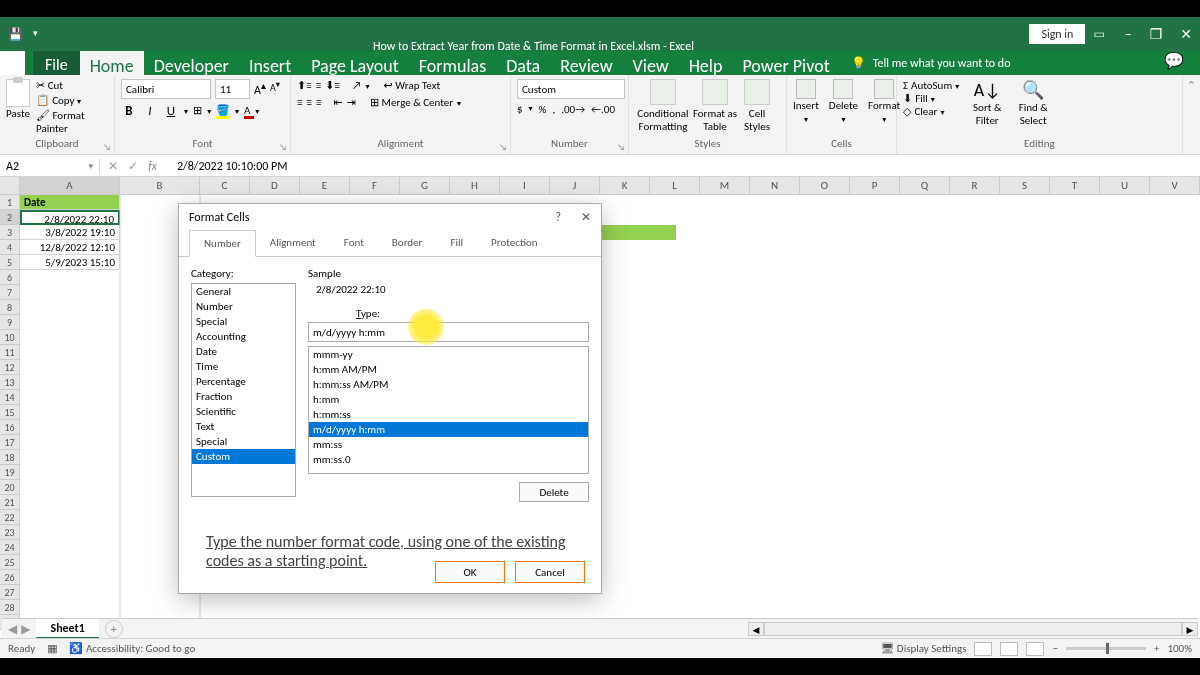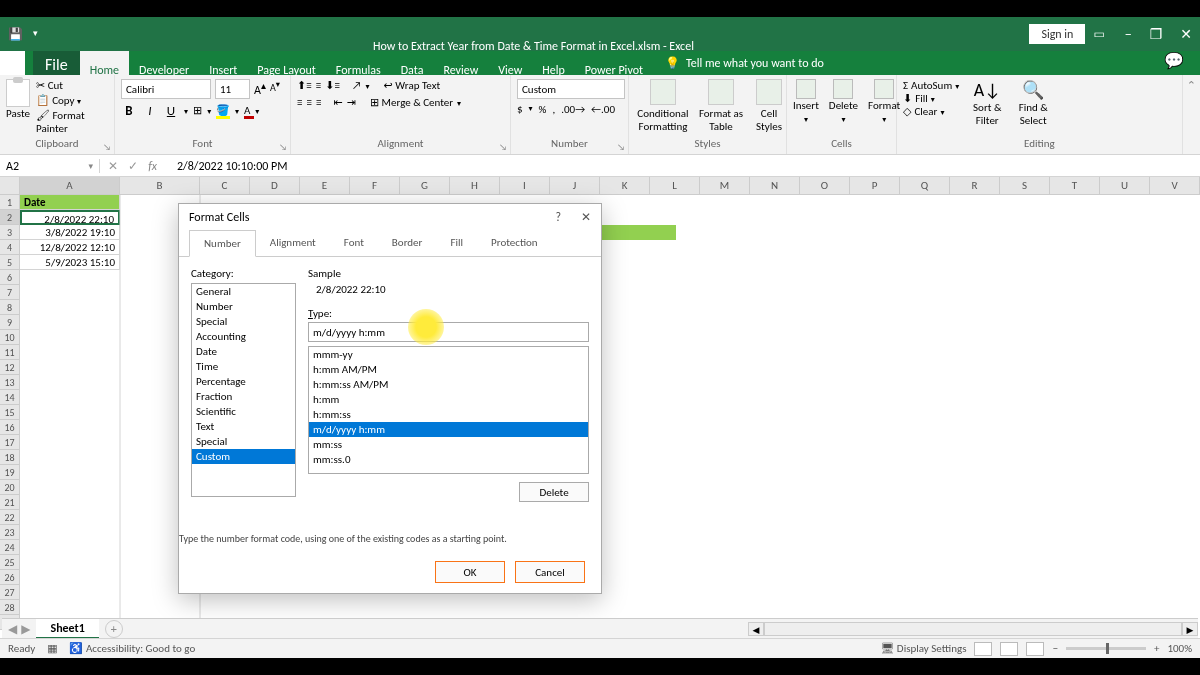--- a/index.html
+++ b/index.html
@@ -8,41 +8,41 @@
     
     .titlebar { background: #217346; height: 34px; display: flex; align-items: center; padding: 0 8px; color: #fff; font-size: 12px; }
     .titlebar .left-icons { display: flex; gap: 10px; }
     .titlebar .title { flex: 1; text-align: center; margin-top: 24px; }
     .titlebar .right { display: flex; align-items: center; gap: 8px; }
     .signin { background: #fff; color: #333; padding: 3px 12px; font-size: 12px; }
     .win-controls { display: flex; gap: 18px; margin-left: 12px; font-size: 14px; }
     
     
     .menubar { background: #15803d; height: 24px; display: flex; padding: 0 8px; margin-left: 25px; }
-    .menubar .tab { color: #fff; padding: 12px 10px; font-size: 12px; cursor: pointer; }
+    .menubar .tab { color: #fff; padding: 4px 10px; font-size: 18px; cursor: pointer; }
     .menubar .tab.active { background: #f3f3f3; color: #217346; }
     .menubar .file-tab { background: #185c37; color: #fff; padding: 4px 12px; }
     .tellme { display: flex; align-items: center; gap: 6px; color: #fff; margin-left: 12px; font-size: 12px; }
     .tellme .bulb { color: #fff; }
     .share-icon { margin-left: auto; margin-right: 8px; color: #fff; }
     
     
     .ribbon { background: #f3f3f3; height: 80px; border-bottom: 1px solid #d4d4d4; display: flex; font-size: 11px; }
     .ribbon-group { border-right: 1px solid #e1e1e1; padding: 4px 6px; display: flex; flex-direction: column; justify-content: space-between; position: relative; }
     .ribbon-group .group-label { text-align: center; color: #666; font-size: 11px; padding-top: 2px; }
     .clipboard-grp .paste { text-align: center; }
     .clipboard-grp .cut-copy { display: flex; flex-direction: column; gap: 2px; font-size: 11px; }
     .clipboard-grp .row-items { display: flex; gap: 6px; }
     .font-selects { display: flex; gap: 4px; margin-bottom: 4px; }
     .font-name { width: 90px; height: 20px; border: 1px solid #c4c4c4; background: #fff; font-size: 11px; padding: 0 4px; }
     .font-size { width: 35px; height: 20px; border: 1px solid #c4c4c4; background: #fff; font-size: 11px; padding: 0 4px; }
     .font-btns { display: flex; gap: 5px; align-items: center; }
     .font-btn { width: 16px; text-align: center; font-size: 13px; }
     .num-select { width: 108px; height: 20px; border: 1px solid #c4c4c4; background: #fff; font-size: 11px; padding: 0 4px; }
-    .styles-grp .style-btns { display: flex; gap: 6px; }
+    .styles-grp .style-btns { display: flex; }
     .style-btn { text-align: center; font-size: 11px; }
     .style-btn .icon-box { width: 26px; height: 26px; margin: 0 auto 2px; background: #e8f0e8; border: 1px solid #ccc; }
     .cells-grp { display: flex; gap: 10px; }
     .cells-btn { text-align: center; }
     .cells-btn .icon-sq { width: 20px; height: 20px; margin: 0 auto; background: #e8f0e8; border: 1px solid #bbb; }
     .editing-grp .ed-row { display: flex; align-items: center; gap: 3px; font-size: 11px; }
     .dialog-launcher { font-size: 9px; position: absolute; bottom: 2px; right: 3px; color: #888; }
     
     
     .formula-row { height: 22px; display: flex; align-items: center; border-bottom: 1px solid #d4d4d4; font-size: 12px; }
@@ -81,27 +81,27 @@
     .dialog-body { padding: 10px 12px; display: flex; gap: 12px; }
     .category-col { width: 105px; }
     .category-label { font-size: 11px; margin-bottom: 3px; }
     .category-list { border: 1px solid #aaa; height: 214px; overflow-y: auto; background: #fff; }
     .category-item { padding: 1px 4px; font-size: 11px; cursor: pointer; }
     .category-item.selected { background: #0078d7; color: #fff; }
     .detail-col { flex: 1; }
     .sample-box { margin-bottom: 8px; }
     .sample-label { font-size: 11px; }
     .sample-val { padding: 3px 8px; font-size: 11px; }
-    .type-label { font-size: 11px; }
+    .type-label { font-size: 11px; margin-left: 48px; }
     .type-input { width: 100%; height: 20px; border: 1px solid #aaa; padding: 0 4px; font-size: 11px; margin: 2px 0 4px; }
     .type-list { border: 1px solid #aaa; height: 128px; overflow-y: auto; background: #fff; position: relative; }
     .type-item { padding: 1px 4px; font-size: 11px; cursor: pointer; }
     .type-item.selected { background: #0078d7; color: #fff; }
     .delete-btn { float: right; width: 70px; height: 20px; margin-top: 8px; background: #fafafa; border: 1px solid #aaa; font-size: 11px; }
-    .hint-text { clear: both; padding: 20px 0 0; font-size: 10px; color: #444; }
+    .hint-text { clear: both; padding: 20px 27px 0; font-size: 16px; color: #444; text-decoration: underline; }
     .dialog-buttons { position: absolute; bottom: 10px; right: 16px; display: flex; gap: 10px; }
     .dlg-btn { width: 70px; height: 22px; background: #fafafa; border: 1px solid #f97316; font-size: 11px; }
     .yellow-dot { position: absolute; left: 408px; top: 292px; width: 36px; height: 36px; background: radial-gradient(circle, #ffeb3b 40%, rgba(255,235,59,0.5) 70%, transparent 100%); border-radius: 50%; z-index: 100; pointer-events: none; }
     .type-list::-webkit-scrollbar { width: 14px; }
     .type-list::-webkit-scrollbar-thumb { background: #c1c1c1; }
     
     
     .sheet-tabs { position: absolute; bottom: 20px; left: 2px; right: 2px; height: 20px; display: flex; align-items: center; font-size: 12px; background: #f3f3f3; border-top: 1px solid #ccc; }
     .sheet-nav { display: flex; gap: 4px; padding: 0 6px; color: #999; }
     .sheet-tab { padding: 2px 14px; background: #fff; border-bottom: 2px solid #217346; font-weight: bold; }

